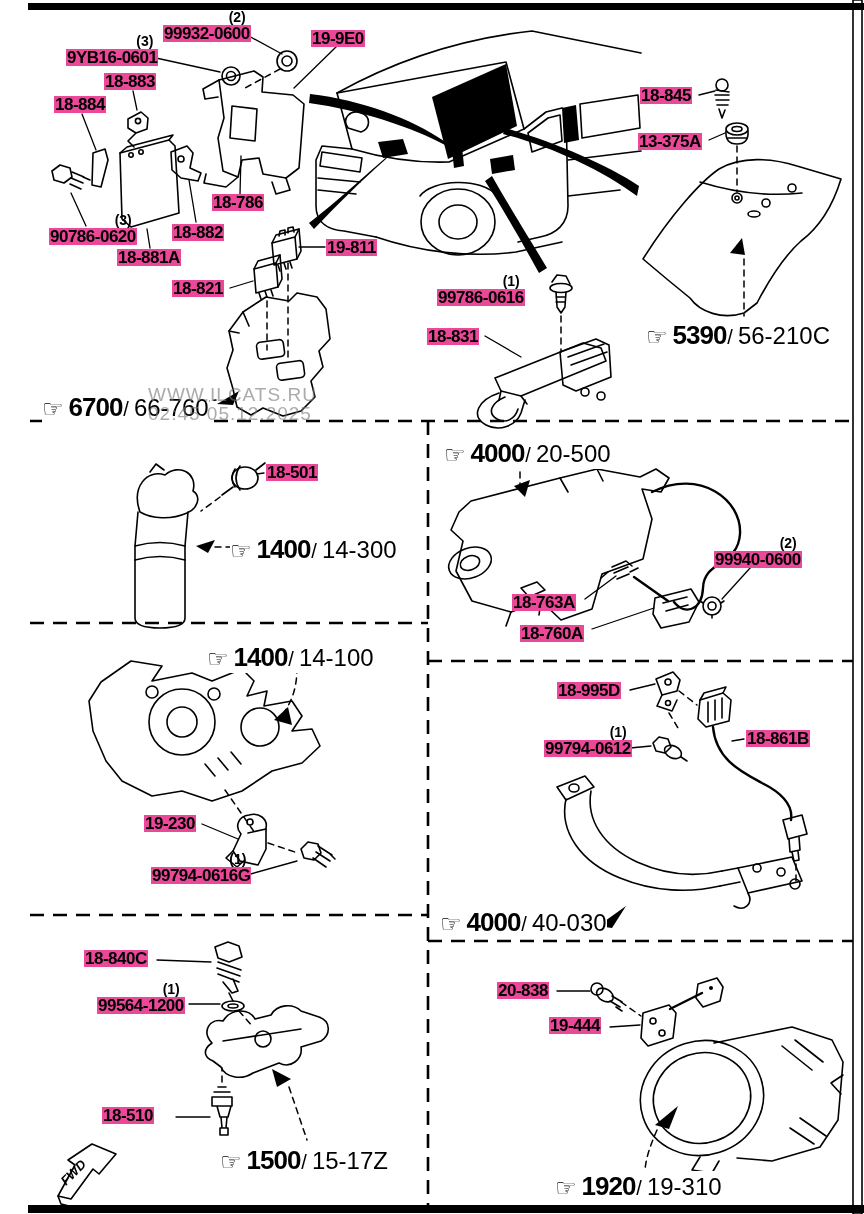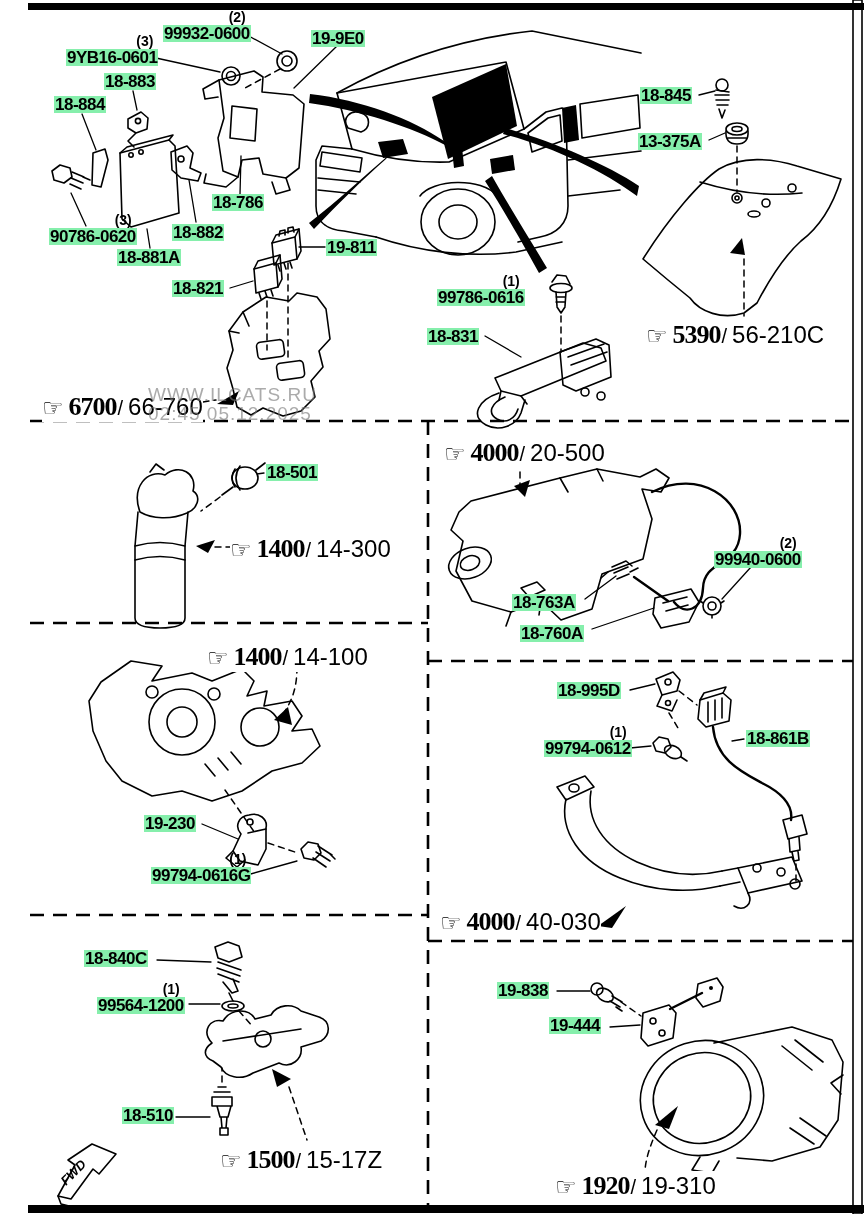--- a/index.html
+++ b/index.html
@@ -9,25 +9,25 @@
   #art path,#art circle,#art ellipse,#art rect,#art line{fill:none;stroke:#000;stroke-width:1.6;stroke-linecap:round;stroke-linejoin:round;}
   #art .fill{fill:#000;stroke:none;}
   #art .dash{stroke-dasharray:6 5;stroke-width:1.5;}
   #art .ld{stroke-width:1.3;}
   #art .w2{stroke-width:2.4;}
   #art .divider{stroke-width:2.6;stroke-dasharray:14 9;stroke-linecap:butt;}
   #art .bar{fill:#000;stroke:none;}
   #art text{stroke:none;fill:#000;}
   .fwdtxt{font-family:"Liberation Sans",sans-serif;font-style:italic;font-weight:bold;font-size:13px;}
   .callout{position:absolute;z-index:2;font-weight:bold;white-space:nowrap;line-height:1.0;}
-  .callout .part{font-size:17px;letter-spacing:-0.5px;background:#86efac;padding:0 1px;}
+  .callout .part{font-size:17px;letter-spacing:-0.5px;background:#ec4899;padding:0 1px;}
   .callout .qty{font-size:14px;text-align:right;padding-right:5px;margin-bottom:1px;}
   .ref{position:absolute;z-index:2;display:flex;align-items:baseline;background:#fff;white-space:nowrap;}
   .ref .hand{font-family:"DejaVu Sans",sans-serif;font-size:24px;line-height:1;margin-right:5px;position:relative;top:1px;}
-  .ref .code{font-size:26px;font-weight:bold;letter-spacing:-1px;font-family:Liberation Serif, serif;}
+  .ref .code{font-size:26px;font-weight:bold;letter-spacing:-1px;}
   .ref .sep{font-size:20px;margin-left:1px;}
   .ref .grp{font-size:24px;margin-left:5px;}
   #watermark{position:absolute;z-index:3;left:148px;top:385px;font-size:19px;line-height:19px;
              color:rgba(120,120,120,0.62);letter-spacing:1px;white-space:nowrap;}
 </style>
 </head>
 <body>
 
 <div id="canvas">
 
@@ -375,25 +375,25 @@
 <div class="callout" style="left:746px;top:730px">
   <div class="part">18-861B</div>
 </div>
 <div class="callout" style="left:84px;top:950px">
   <div class="part">18-840C</div>
 </div>
 <div class="callout" style="left:97px;top:982px">
   <div class="qty">(1)</div>
   <div class="part">99564-1200</div>
 </div>
-<div class="callout" style="left:122px;top:1107px">
+<div class="callout" style="left:102px;top:1107px">
   <div class="part">18-510</div>
 </div>
 <div class="callout" style="left:497px;top:982px">
-  <div class="part">19-838</div>
+  <div class="part">20-838</div>
 </div>
 <div class="callout" style="left:549px;top:1017px">
   <div class="part">19-444</div>
 </div>
 
 <div class="ref" style="left:42px;top:392px">
   <span class="hand">☞</span>
   <span class="code">6700</span>
   <span class="sep">/</span>
   <span class="grp">66-760</span>

